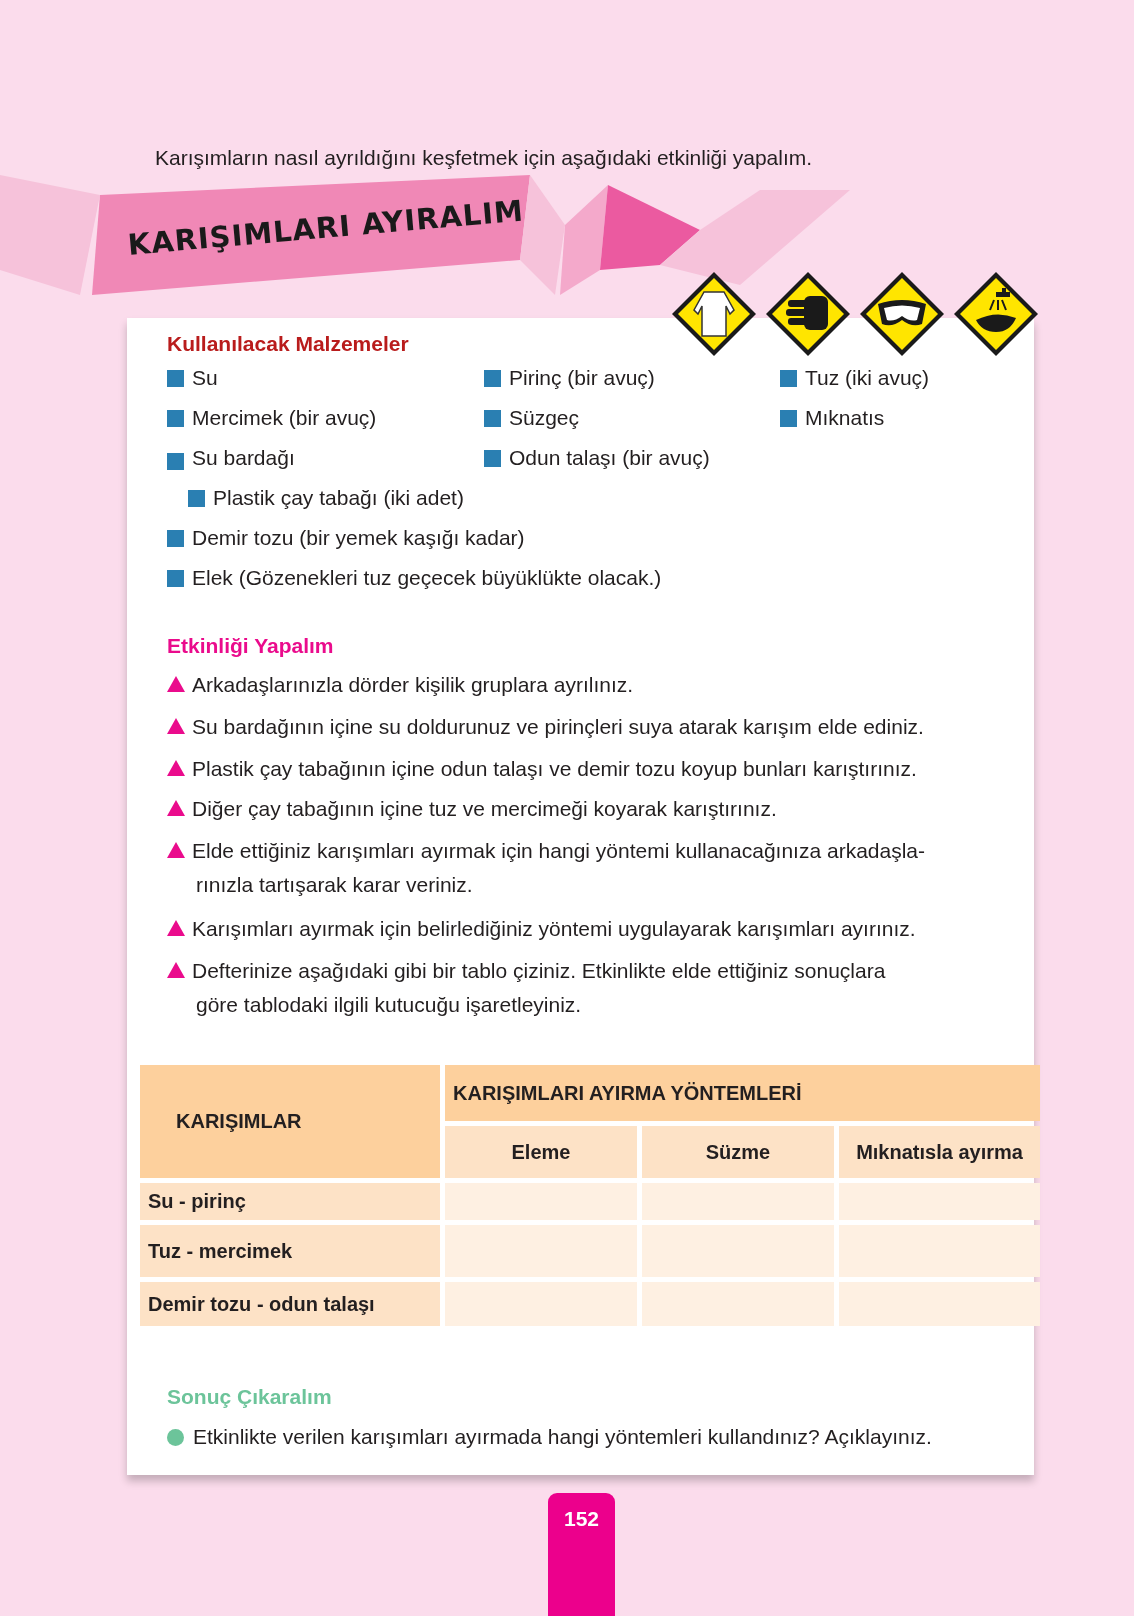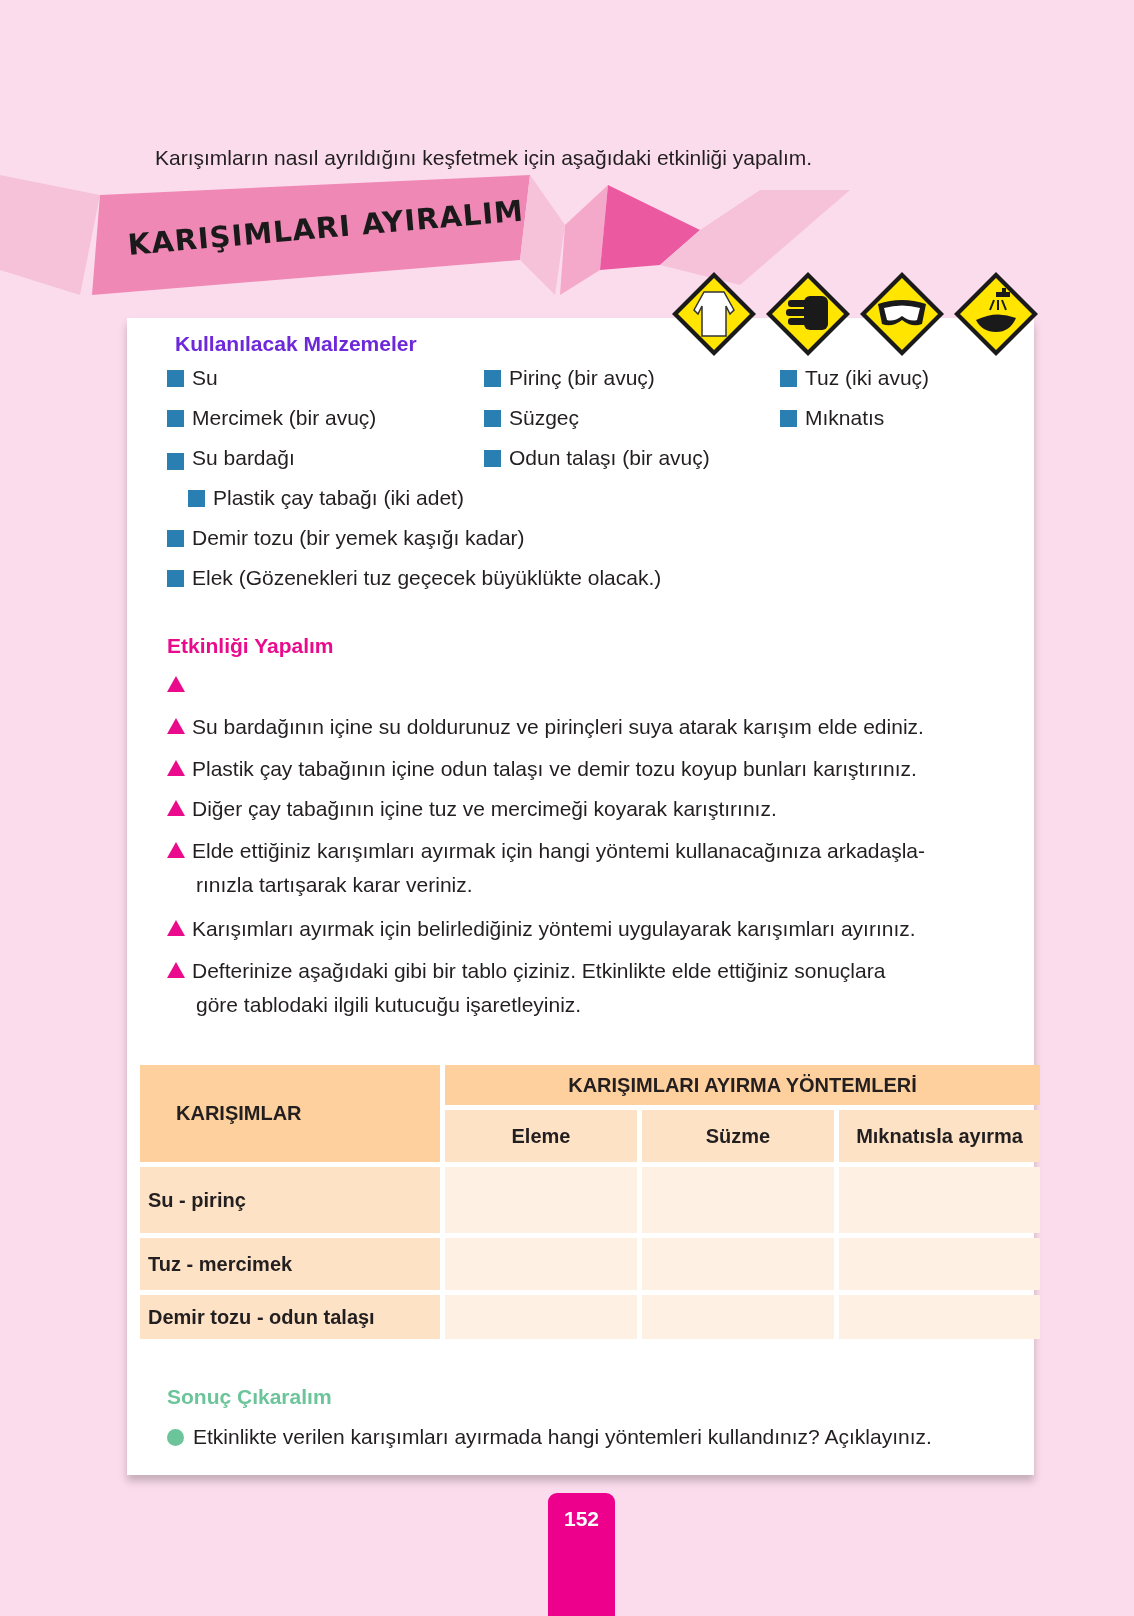--- a/index.html
+++ b/index.html
@@ -13,21 +13,21 @@
     position:absolute; left:128px; top:228px; font-size:29px; font-weight:bold;
     font-family:"DejaVu Sans", sans-serif; letter-spacing:1px; transform:rotate(-5deg); transform-origin:left center;
     color:#1a1a1a;
   }
   .card {
     position:absolute; left:127px; top:318px; width:907px; height:1157px; background:#ffffff;
     box-shadow:0 6px 8px rgba(0,0,0,0.22);
   }
   .signs { position:absolute; left:670px; top:270px; display:flex; gap:6px; }
   .sign { width:88px; height:88px; }
-  .h-blue { position:absolute; left:175px; top:332px; font-size:21px; font-weight:bold; color:#6d28d9; }
+  .h-blue { position:absolute; left:167px; top:332px; font-size:21px; font-weight:bold; color:#b91c1c; }
   .mat { position:absolute; font-size:21px; display:flex; align-items:center; }
   .sq { width:17px; height:17px; background:#2a7fb2; margin-right:8px; display:inline-block; }
   .h-pink { position:absolute; left:167px; top:634px; font-size:21px; font-weight:bold; color:#ea0b8c; }
   .step { position:absolute; left:167px; font-size:21px; line-height:34px; width:857px; }
   .tri { display:inline-block; width:0; height:0; border-left:9px solid transparent; border-right:9px solid transparent; border-bottom:16px solid #ea0b8c; margin-right:7px; vertical-align:0; }
   .step .txt { display:inline; }
   .step .cont { display:block; padding-left:29px; text-align:justify; }
   table.mix { position:absolute; left:140px; top:1065px; border-collapse:separate; border-spacing:5px; margin:-5px; }
   table.mix td { padding:0 8px; font-size:20px; font-weight:bold; }
   .th-main { background:#fdd09d; }
@@ -129,41 +129,41 @@
 <div class="mat" style="left:167px;top:526px;">
     <span class="sq"></span>
     <span>Demir tozu (bir yemek kaşığı kadar)</span>
   </div>
 <div class="mat" style="left:167px;top:566px;">
     <span class="sq"></span>
     <span>Elek (Gözenekleri tuz geçecek büyüklükte olacak.)</span>
   </div>
 
 <div class="h-pink">Etkinliği Yapalım</div>
-<div class="step" style="top:668px;"><span class="tri"></span></div>
+<div class="step" style="top:668px;"><span class="tri"></span><span class="txt">Arkadaşlarınızla dörder kişilik gruplara ayrılınız.</span></div>
 <div class="step" style="top:710px;"><span class="tri"></span><span class="txt">Su bardağının içine su doldurunuz ve pirinçleri suya atarak karışım elde ediniz.</span></div>
 <div class="step" style="top:752px;"><span class="tri"></span><span class="txt">Plastik çay tabağının içine odun talaşı ve demir tozu koyup bunları karıştırınız.</span></div>
 <div class="step" style="top:792px;"><span class="tri"></span><span class="txt">Diğer çay tabağının içine tuz ve mercimeği koyarak karıştırınız.</span></div>
 <div class="step" style="top:834px;"><span class="tri"></span><span class="txt">Elde ettiğiniz karışımları ayırmak için hangi yöntemi kullanacağınıza arkadaşla-</span><span class="cont">rınızla tartışarak karar veriniz.</span></div>
 <div class="step" style="top:912px;"><span class="tri"></span><span class="txt">Karışımları ayırmak için belirlediğiniz yöntemi uygulayarak karışımları ayırınız.</span></div>
 <div class="step" style="top:954px;"><span class="tri"></span><span class="txt">Defterinize aşağıdaki gibi bir tablo çiziniz. Etkinlikte elde ettiğiniz sonuçlara</span><span class="cont">göre tablodaki ilgili kutucuğu işaretleyiniz.</span></div>
 
 <table class="mix">
   <tbody>
       <tr>
     <td class="th-main" rowspan="2" style="width:256px;height:96px;padding-left:36px;">KARIŞIMLAR</td>
-    <td class="th-main" colspan="3" style="height:40px;text-align:center;">KARIŞIMLARI AYIRMA YÖNTEMLERİ</td>
+    <td class="th-main" colspan="3" style="height:56px;text-align:left;">KARIŞIMLARI AYIRMA YÖNTEMLERİ</td>
   </tr>
   <tr>
     <td class="th-sub" style="width:176px;height:52px;">Eleme</td>
     <td class="th-sub" style="width:176px;">Süzme</td>
     <td class="th-sub" style="width:185px;">Mıknatısla ayırma</td>
   </tr>
   <tr>
-    <td class="row-h" style="height:66px;">Su - pirinç</td>
+    <td class="row-h" style="height:37px;">Su - pirinç</td>
     <td class="cell"></td>
         <td class="cell"></td>
         <td class="cell"></td>
   </tr>
   <tr>
     <td class="row-h" style="height:52px;">Tuz - mercimek</td>
     <td class="cell"></td>
         <td class="cell"></td>
         <td class="cell"></td>
   </tr>

